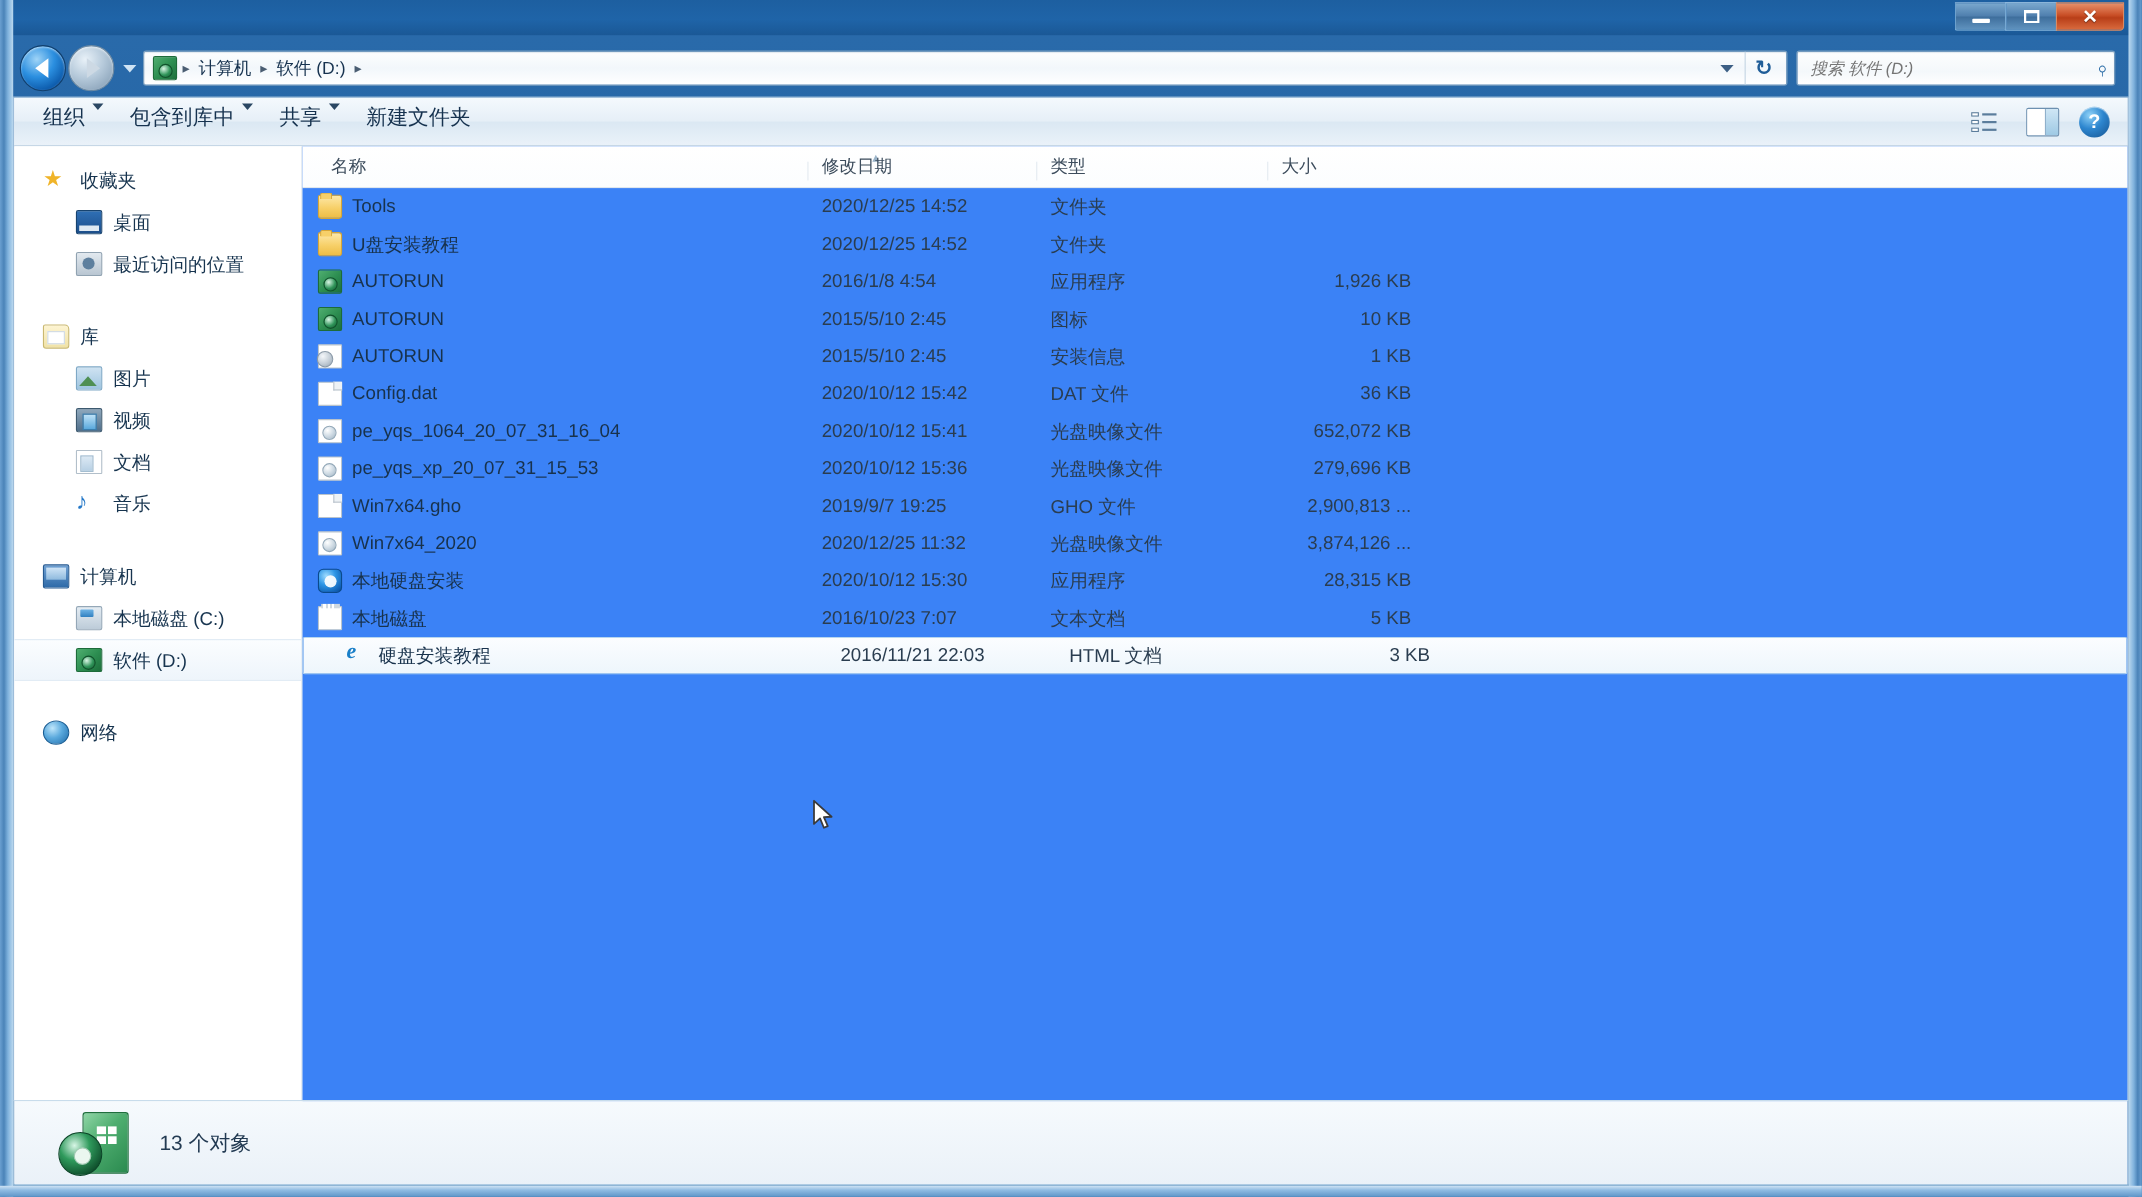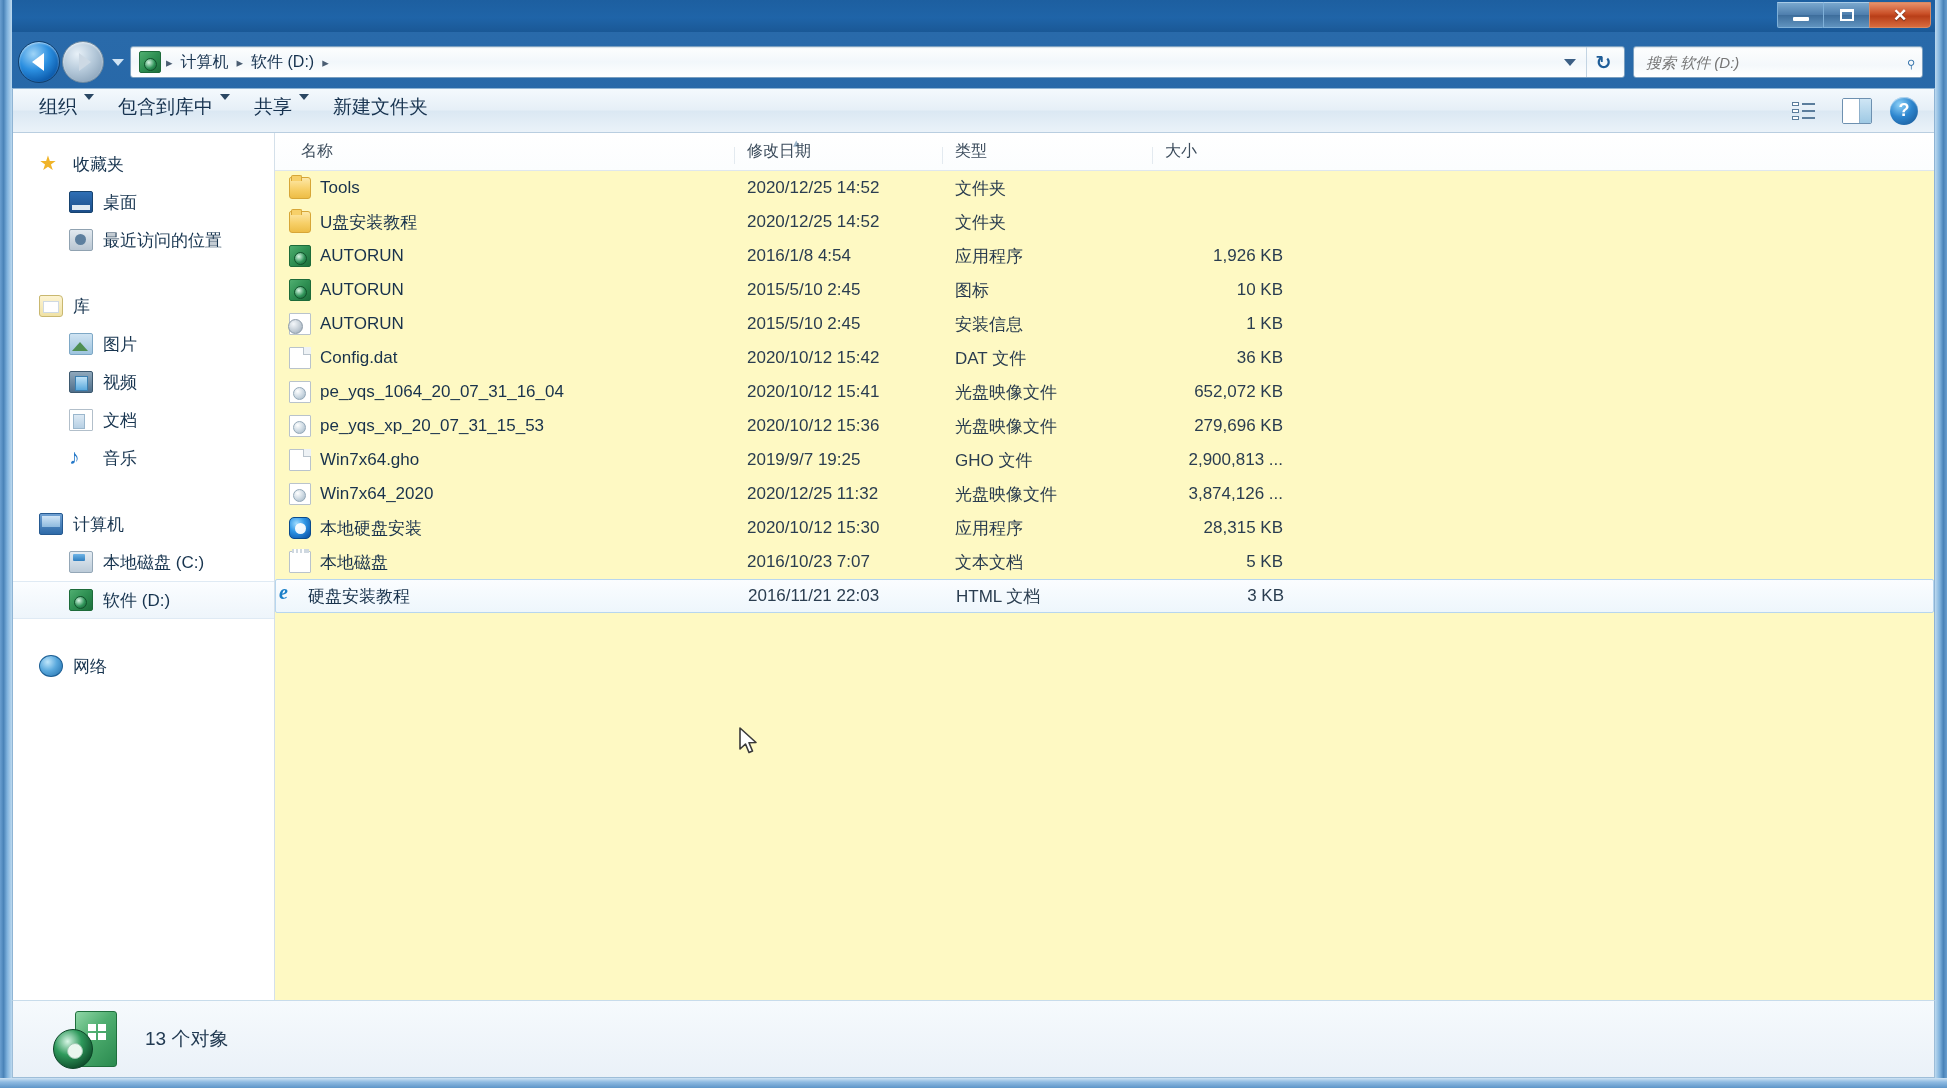--- a/index.html
+++ b/index.html
@@ -140,21 +140,21 @@
   .nav-item { display:flex; align-items:center; height:38px; padding-left:26px; font-size:17px; color:#17344f; }
   .nav-item.child { padding-left:56px; font-size:17px; }
   .nav-item.sel {
     background: linear-gradient(180deg,#fbfdff 0%, #eef5fb 100%);
     border-top:1px solid #dfeaf4; border-bottom:1px solid #dfeaf4;
   }
   .nav-gap { height:28px; }
   .ni-icon { width:24px; height:22px; margin-right:10px; flex:0 0 auto; position:relative; }
 
   
-  .listwrap { flex:1 1 auto; display:flex; flex-direction:column; min-width:0; background:#fef9c3; }
+  .listwrap { flex:1 1 auto; display:flex; flex-direction:column; min-width:0; background:#3b82f6; }
   .colheader {
     height:38px; flex:0 0 auto; display:flex; align-items:flex-end;
     background: linear-gradient(180deg,#ffffff 0%, #fbfdfe 100%);
     border-bottom:1px solid #dfe7ee; position:relative;
   }
   .sortmark { position:absolute; left:518px; top:2px; color:#9bb4c9; font-size:13px; }
   .col { font-size:16px; color:#3c4c5c; padding-bottom:8px; position:relative; }
   .col + .col::before { content:""; position:absolute; left:-1px; top:6px; bottom:6px; width:1px; background:#e3eaf0; }
   .c-name { width:460px; padding-left:26px; }
   .c-date { width:208px; padding-left:12px; }
@@ -164,21 +164,21 @@
   .rows { flex:1 1 auto; position:relative; }
   .row { display:flex; align-items:center; height:34px; font-size:17px; color:#18324c; }
   .row.sel {
     background: linear-gradient(180deg,#fbfdff 0%, #eef6fc 100%);
     border:1px solid #b7d6ef; border-radius:2px;
   }
   .r-name { width:460px; padding-left:14px; display:flex; align-items:center; gap:9px; white-space:nowrap; }
   .r-date { width:208px; padding-left:12px; color:#2a3d50; }
   .r-type { width:210px; padding-left:12px; color:#2a3d50; }
   .r-size { width:130px; padding-left:12px; text-align:right; color:#2a3d50; }
-  .row.sel .r-name { padding-left:1px; }
+  .row.sel .r-name { padding-left:21px;margin-left:16px; }
 
   .fi { width:22px; height:22px; flex:0 0 auto; position:relative; }
 
   
   .ic-folder { background:linear-gradient(180deg,#fde8a8 0%,#f7d069 55%,#edbd46 100%);
     border:1px solid #d7a637; border-radius:2px 3px 3px 3px; }
   .ic-folder::before { content:""; position:absolute; left:1px; top:-3px; width:9px; height:5px;
     background:#f7d069; border:1px solid #d7a637; border-bottom:none; border-radius:2px 2px 0 0; }
 
   .ic-disc { border-radius:2px; background:linear-gradient(135deg,#4fae70 0%,#2e8f52 50%,#1d6f3c 100%);

